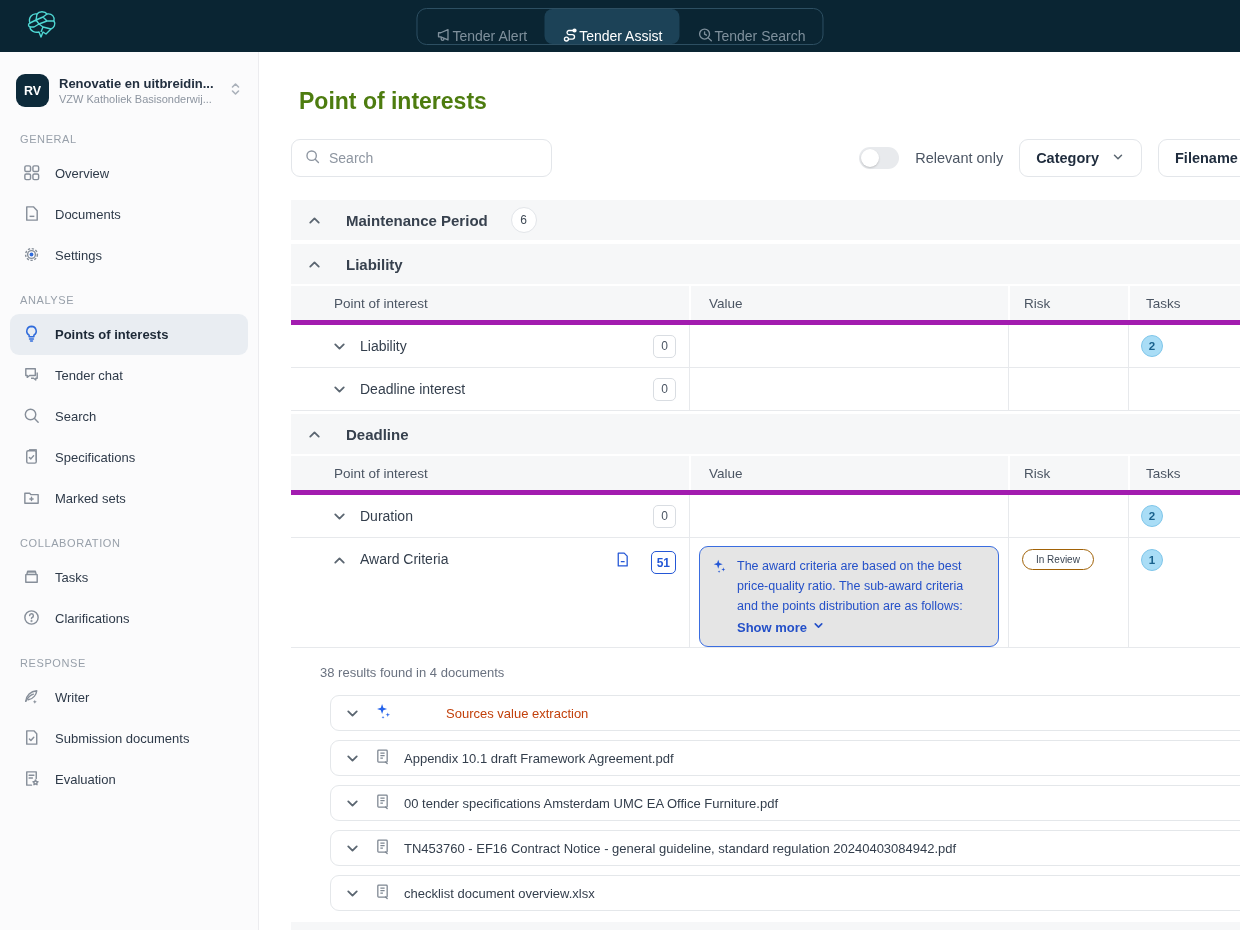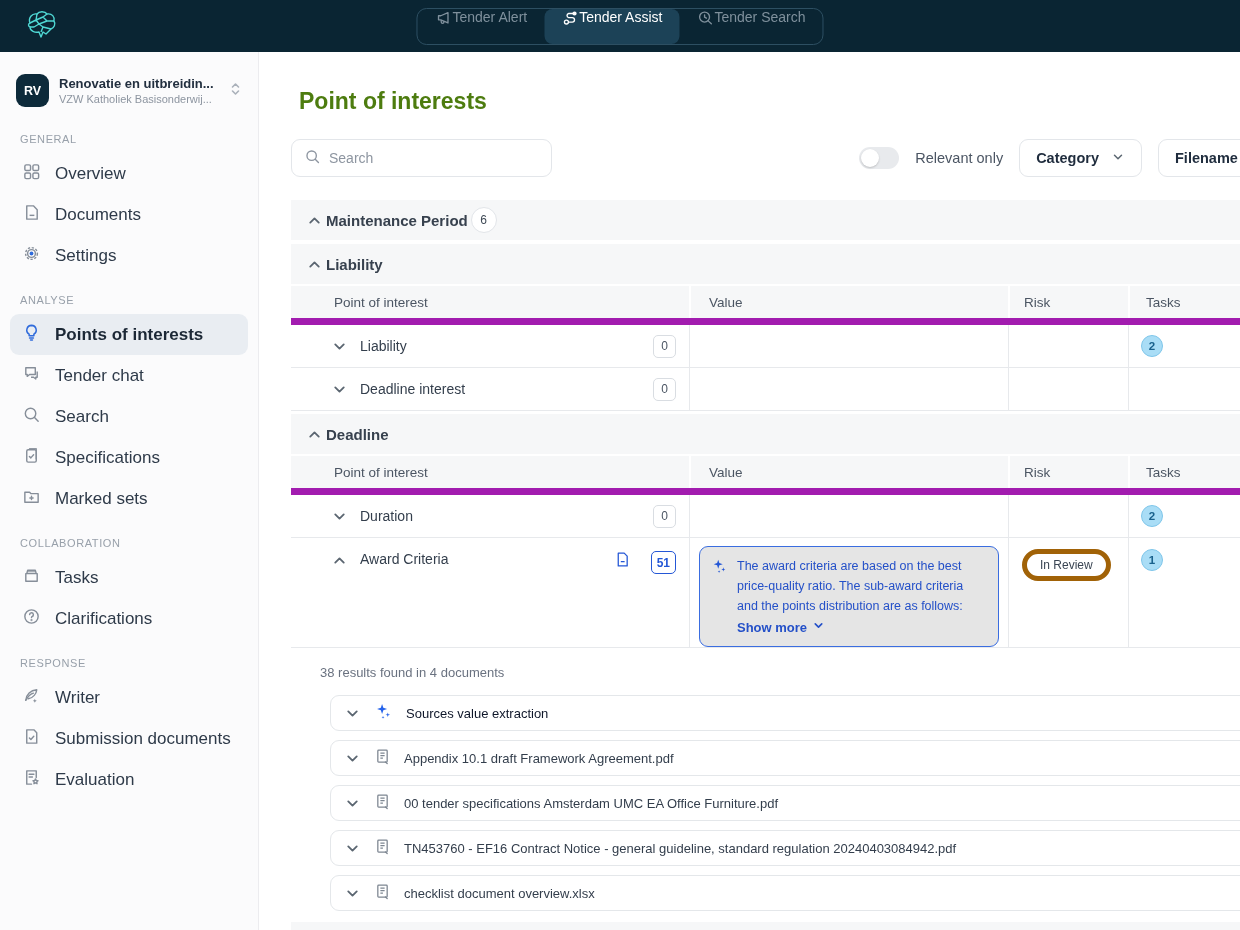--- a/index.html
+++ b/index.html
@@ -4,40 +4,40 @@
 <style>
   * { margin:0; padding:0; box-sizing:border-box; }
   html,body { width:1240px; height:930px; overflow:hidden; background:#fff;
     font-family:"Liberation Sans","DejaVu Sans",sans-serif; color:#2e3a49; }
 
   
   .navbar { height:52px; background:#0a2533; display:flex; align-items:center; position:relative; }
   .logo { margin-left:22px; display:flex; align-items:center; }
   .tabgroup { position:absolute; left:50%; top:8px; transform:translateX(-50%);
     display:flex; border:1px solid #2d4f62; border-radius:10px; height:37px; overflow:hidden; }
-  .tab { display:flex; align-items:flex-start; gap:0; padding:0 17px; font-size:14px;
+  .tab { display:flex; align-items:flex-end; gap:0; padding:0 17px; font-size:14px;
     color:#7f909c; cursor:pointer; white-space:nowrap; }
   .tab.active { background:#1c4257; color:#ffffff; border-radius:8px; font-weight:500; }
   .tab svg { flex:0 0 auto; }
 
   
   .layout { display:flex; height:878px; }
   .sidebar { width:259px; background:#fbfbfc; border-right:1px solid #ececef; padding:22px 10px 0 10px; flex:0 0 259px; }
   .main { flex:1; padding:0 0 0 32px; overflow:hidden; }
 
   
   .project { display:flex; align-items:center; gap:10px; padding:0 6px; margin-bottom:26px; cursor:pointer; }
   .avatar { width:33px; height:33px; border-radius:9px; background:#0d2a3a; color:#fff;
     font-size:12.5px; font-weight:700; display:flex; align-items:center; justify-content:center; flex:0 0 33px; }
   .proj-text { flex:1; min-width:0; }
   .proj-name { font-size:13px; font-weight:700; color:#222f3f; white-space:nowrap; overflow:hidden; }
   .proj-sub { font-size:11px; color:#8d95a0; white-space:nowrap; overflow:hidden; margin-top:2px; }
   .nav-label { font-size:11px; letter-spacing:.6px; color:#98a0aa; font-weight:500; margin:18px 0 8px 10px; }
   .nav-item { display:flex; align-items:center; gap:14px; height:41px; padding:0 12px;
-    border-radius:9px; font-size:17px; font-weight:500; color:#2e3a49; cursor:pointer; }
+    border-radius:9px; font-size:13px; font-weight:500; color:#2e3a49; cursor:pointer; }
   .nav-item.active { background:#e9edf2; font-weight:700; color:#1c2836; }
   .nav-item svg { flex:0 0 auto; }
 
   
   .page-title { margin-top:36px; font-size:23px; font-weight:700; color:#4d7c0f;margin-left:8px; }
   .controls { margin-top:24px; display:flex; align-items:center; }
   .searchbox { width:261px; height:38px; border:1px solid #e3e6ea; border-radius:9px;
     display:flex; align-items:center; gap:8px; padding:0 12px; background:#fff; }
   .searchbox input { border:none; outline:none; font-size:14px; width:100%;
     font-family:inherit; color:#2e3a49; background:transparent; }
@@ -47,32 +47,32 @@
   .toggle .knob { position:absolute; left:2px; top:2px; width:18px; height:18px; border-radius:50%;
     background:#fff; box-shadow:0 1px 2px rgba(0,0,0,.18); }
   .toggle-label { font-size:14.5px; color:#4b5563; }
   .drop-btn { height:38px; border:1px solid #e3e6ea; border-radius:9px; background:#fff;
     display:flex; align-items:center; gap:12px; padding:0 16px; font-size:14.5px;
     font-weight:700; color:#1f2c3d; cursor:pointer; white-space:nowrap; }
   .drop-btn.clipped { margin-right:-48px; min-width:130px; }
 
   
   .sections { margin-top:23px; }
-  .bar { height:40px; background:#f6f7f8; display:flex; align-items:center; gap:3px; padding-left:14px; }
+  .bar { height:40px; background:#f6f7f8; display:flex; align-items:center; gap:23px; padding-left:14px; }
   .bar.top { margin-bottom:4px; }
   .bar.sub { margin-bottom:2px; }
   .bar-title { font-size:15px; font-weight:700; color:#37414e; }
   .bar-title.sub-t { font-weight:600; }
   .count-pill { width:26px; height:26px; border-radius:50%; border:1px solid #e2e5e9; background:#fff;
     font-size:12px; color:#3f4a56; display:flex; align-items:center; justify-content:center; }
   .chev-btn { width:18px; height:18px; display:flex; align-items:center; justify-content:center; cursor:pointer; }
 
   
   .poi-thead { display:grid; grid-template-columns:398px 319px 120px 1fr; background:#f6f7f8;
-    height:39px; align-items:center; border-bottom:7px solid #a21caf; }
+    height:39px; align-items:center; border-bottom:5px solid #a21caf; }
   .th { font-size:13.5px; color:#4b5563; height:100%; display:flex; align-items:center; }
   .th:nth-child(1){ padding-left:43px; }
   .th:nth-child(2){ padding-left:18px; border-left:2px solid #fff; }
   .th:nth-child(3){ padding-left:14px; border-left:2px solid #fff; }
   .th:nth-child(4){ padding-left:16px; border-left:2px solid #fff; }
   .poi-row { display:grid; grid-template-columns:398px 319px 120px 1fr; background:#fff;
     border-bottom:1px solid #e7e9ec; min-height:43px; align-items:center; }
   .poi-row.tall { min-height:110px; align-items:start; }
   .td { height:100%; display:flex; align-items:center; }
   .td + .td { border-left:1px solid #e7e9ec; }
@@ -90,29 +90,29 @@
   .td-risk { padding-left:13px; }
   .td-tasks { padding-left:12px; }
   .task-badge { width:22px; height:22px; border-radius:50%; background:#a9ddf6; border:1px solid #7fc6ea;
     color:#19618c; font-size:11.5px; font-weight:700; display:flex; align-items:center; justify-content:center; }
   .value-box { border:1.5px solid #3a6de0; background:#e5e5e5; border-radius:9px; width:100%;
     padding:10px 12px 11px 37px; position:relative; }
   .value-box .sparkle { position:absolute; left:11px; top:11px; }
   .value-text { font-size:12.5px; line-height:1.58; color:#2450c8; }
   .show-more { margin-top:3px; display:flex; align-items:center; gap:5px; font-size:13px;
     font-weight:700; color:#2450c8; cursor:pointer; }
-  .risk-pill { padding:4px 13px; border:5px solid #a16207; border-radius:999px; background:#fff;
-    font-size:12px; color:#3a4553; white-space:nowrap; }
+  .risk-pill { padding:4px 13px; border:1px solid #a16207; border-radius:999px; background:#fff;
+    font-size:10px; color:#3a4553; white-space:nowrap; }
 
   
   .results-summary { margin:17px 0 15px 29px; font-size:13px; color:#6a7280; }
   .result-card { height:36px; display:flex; align-items:center; gap:13px; padding:0 12px;
     border:1px solid #e4e7ea; border-radius:9px; background:#fff; margin:0 -24px 9px 39px; cursor:pointer; }
   .result-card .rc-label { font-size:13px; color:#333e4c; white-space:nowrap; }
-  .result-card.ai .rc-label { color:#0f172a; font-weight:500; }
+  .result-card.ai .rc-label { color:#c2410c; font-weight:500;margin-left:40px; }
   .bottom-bar { height:40px; background:#f6f7f8; margin-top:11px; }
 
   .chev { display:inline-flex; }
 </style>
 </head>
 <body>
 
 <div class="navbar">
   <div class="logo">
     <svg width="38" height="34" viewBox="0 0 38 34" fill="none" stroke="#4fd8d4" stroke-width="1.4" stroke-linejoin="round">

